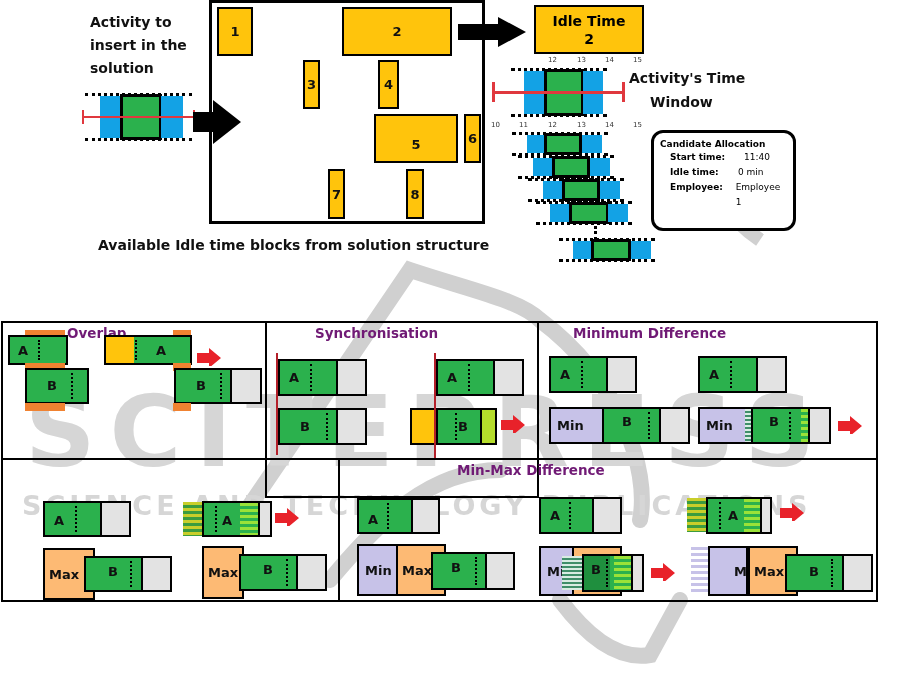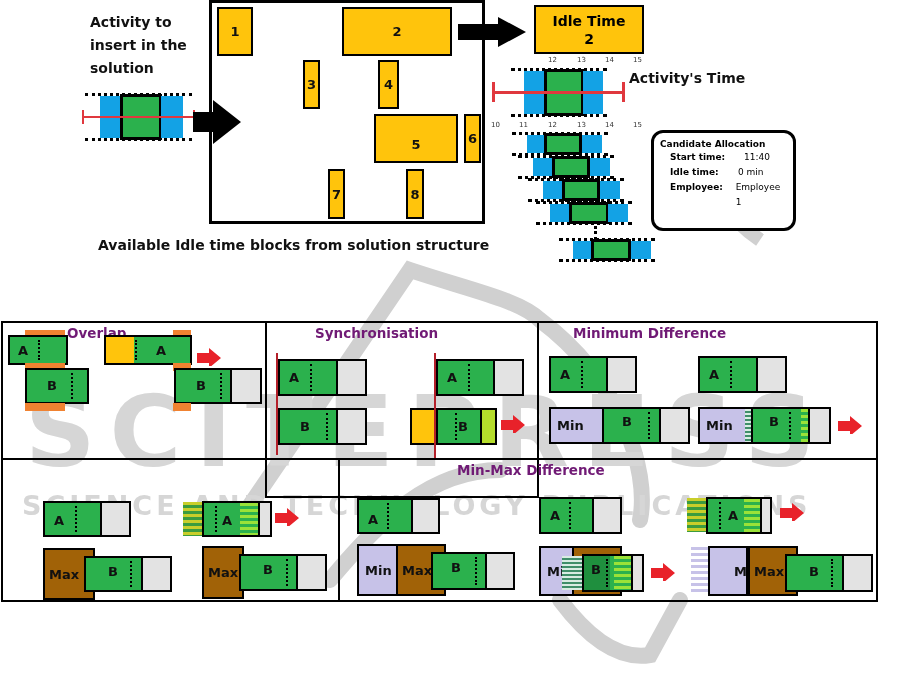--- a/index.html
+++ b/index.html
@@ -18,21 +18,21 @@
   .card .row { display:flex; line-height:15px; }
   .card .lab { width:68px; font-weight:bold; padding-left:10px; }
   .panel { position:absolute; border:2px solid #000; box-sizing:border-box; }
   .ptitle { position:absolute; font-weight:bold; font-size:13.5px; color:#701a75; }
   .gbox { position:absolute; background:#2BB14D; border:2px solid #000; box-sizing:border-box; font-weight:bold; font-size:13px; color:#111; }
   .vdot { position:absolute; top:3px; bottom:3px; border-left:2px dotted #000; }
   .lbl { position:absolute; }
   .redarrow { position:absolute; width:24px; height:18px; }
   .orange { position:absolute; background:#F08231; }
   .purple { position:absolute; background:#C7C2E8; border:2px solid #000; box-sizing:border-box; font-weight:bold; font-size:13px; color:#111; display:flex; align-items:center; padding-left:6px; }
-  .lightblue { position:absolute; background:#a16207; border:2px solid #000; box-sizing:border-box; font-weight:bold; font-size:13px; color:#111; display:flex; align-items:center; padding-left:4px; }
+  .lightblue { position:absolute; background:#fdba74; border:2px solid #000; box-sizing:border-box; font-weight:bold; font-size:13px; color:#111; display:flex; align-items:center; padding-left:4px; }
   .stripes-yg { position:absolute; background:repeating-linear-gradient(180deg,#C9CE2A 0 3px,#3B9C3F 3px 6px); }
   .stripes-lg { position:absolute; background:repeating-linear-gradient(180deg,#9AE238 0 3px,#2BB14D 3px 6px); }
   .stripes-teal { position:absolute; background:repeating-linear-gradient(180deg,#D8EBE2 0 2px,#3F8E69 2px 4px); }
   .stripes-pur { position:absolute; background:repeating-linear-gradient(180deg,#C7C2E8 0 3px,#fff 3px 6px); }
   .watermark { position:absolute; pointer-events:none; }
 </style>
 </head>
 <body>
 
 <svg class="watermark" style="left:0;top:0;z-index:0" width="906" height="690">
@@ -91,20 +91,21 @@
   <div class="blue" style="left:13px;top:3px;width:22px;height:43px"></div>
   <div class="green" style="left:33px;top:1px;width:40px;height:47px"></div>
   <div class="blue" style="left:72px;top:3px;width:20px;height:43px"></div>
 </div>
 <div class="abs" style="left:493px;top:91px;width:131px;height:3px;background:#E0383E;z-index:3"></div>
 <div class="abs" style="left:492px;top:82px;width:3px;height:20px;background:#E0383E;z-index:3"></div>
 <div class="abs" style="left:622px;top:82px;width:3px;height:20px;background:#E0383E;z-index:3"></div>
 
 <div class="abs txt14" style="left:629px;top:66px;z-index:2;line-height:24px">
   <div>Activity's Time</div>
+  <div style="padding-left:21px">Window</div>
 </div>
 
 <div class="tick" style="left:491px;top:121px">10</div>
 <div class="tick" style="left:519px;top:121px">11</div>
 <div class="tick" style="left:548px;top:121px">12</div>
 <div class="tick" style="left:577px;top:121px">13</div>
 <div class="tick" style="left:605px;top:121px">14</div>
 <div class="tick" style="left:633px;top:121px">15</div>
 
 <div class="act" style="left:512px;top:132px;z-index:2">

